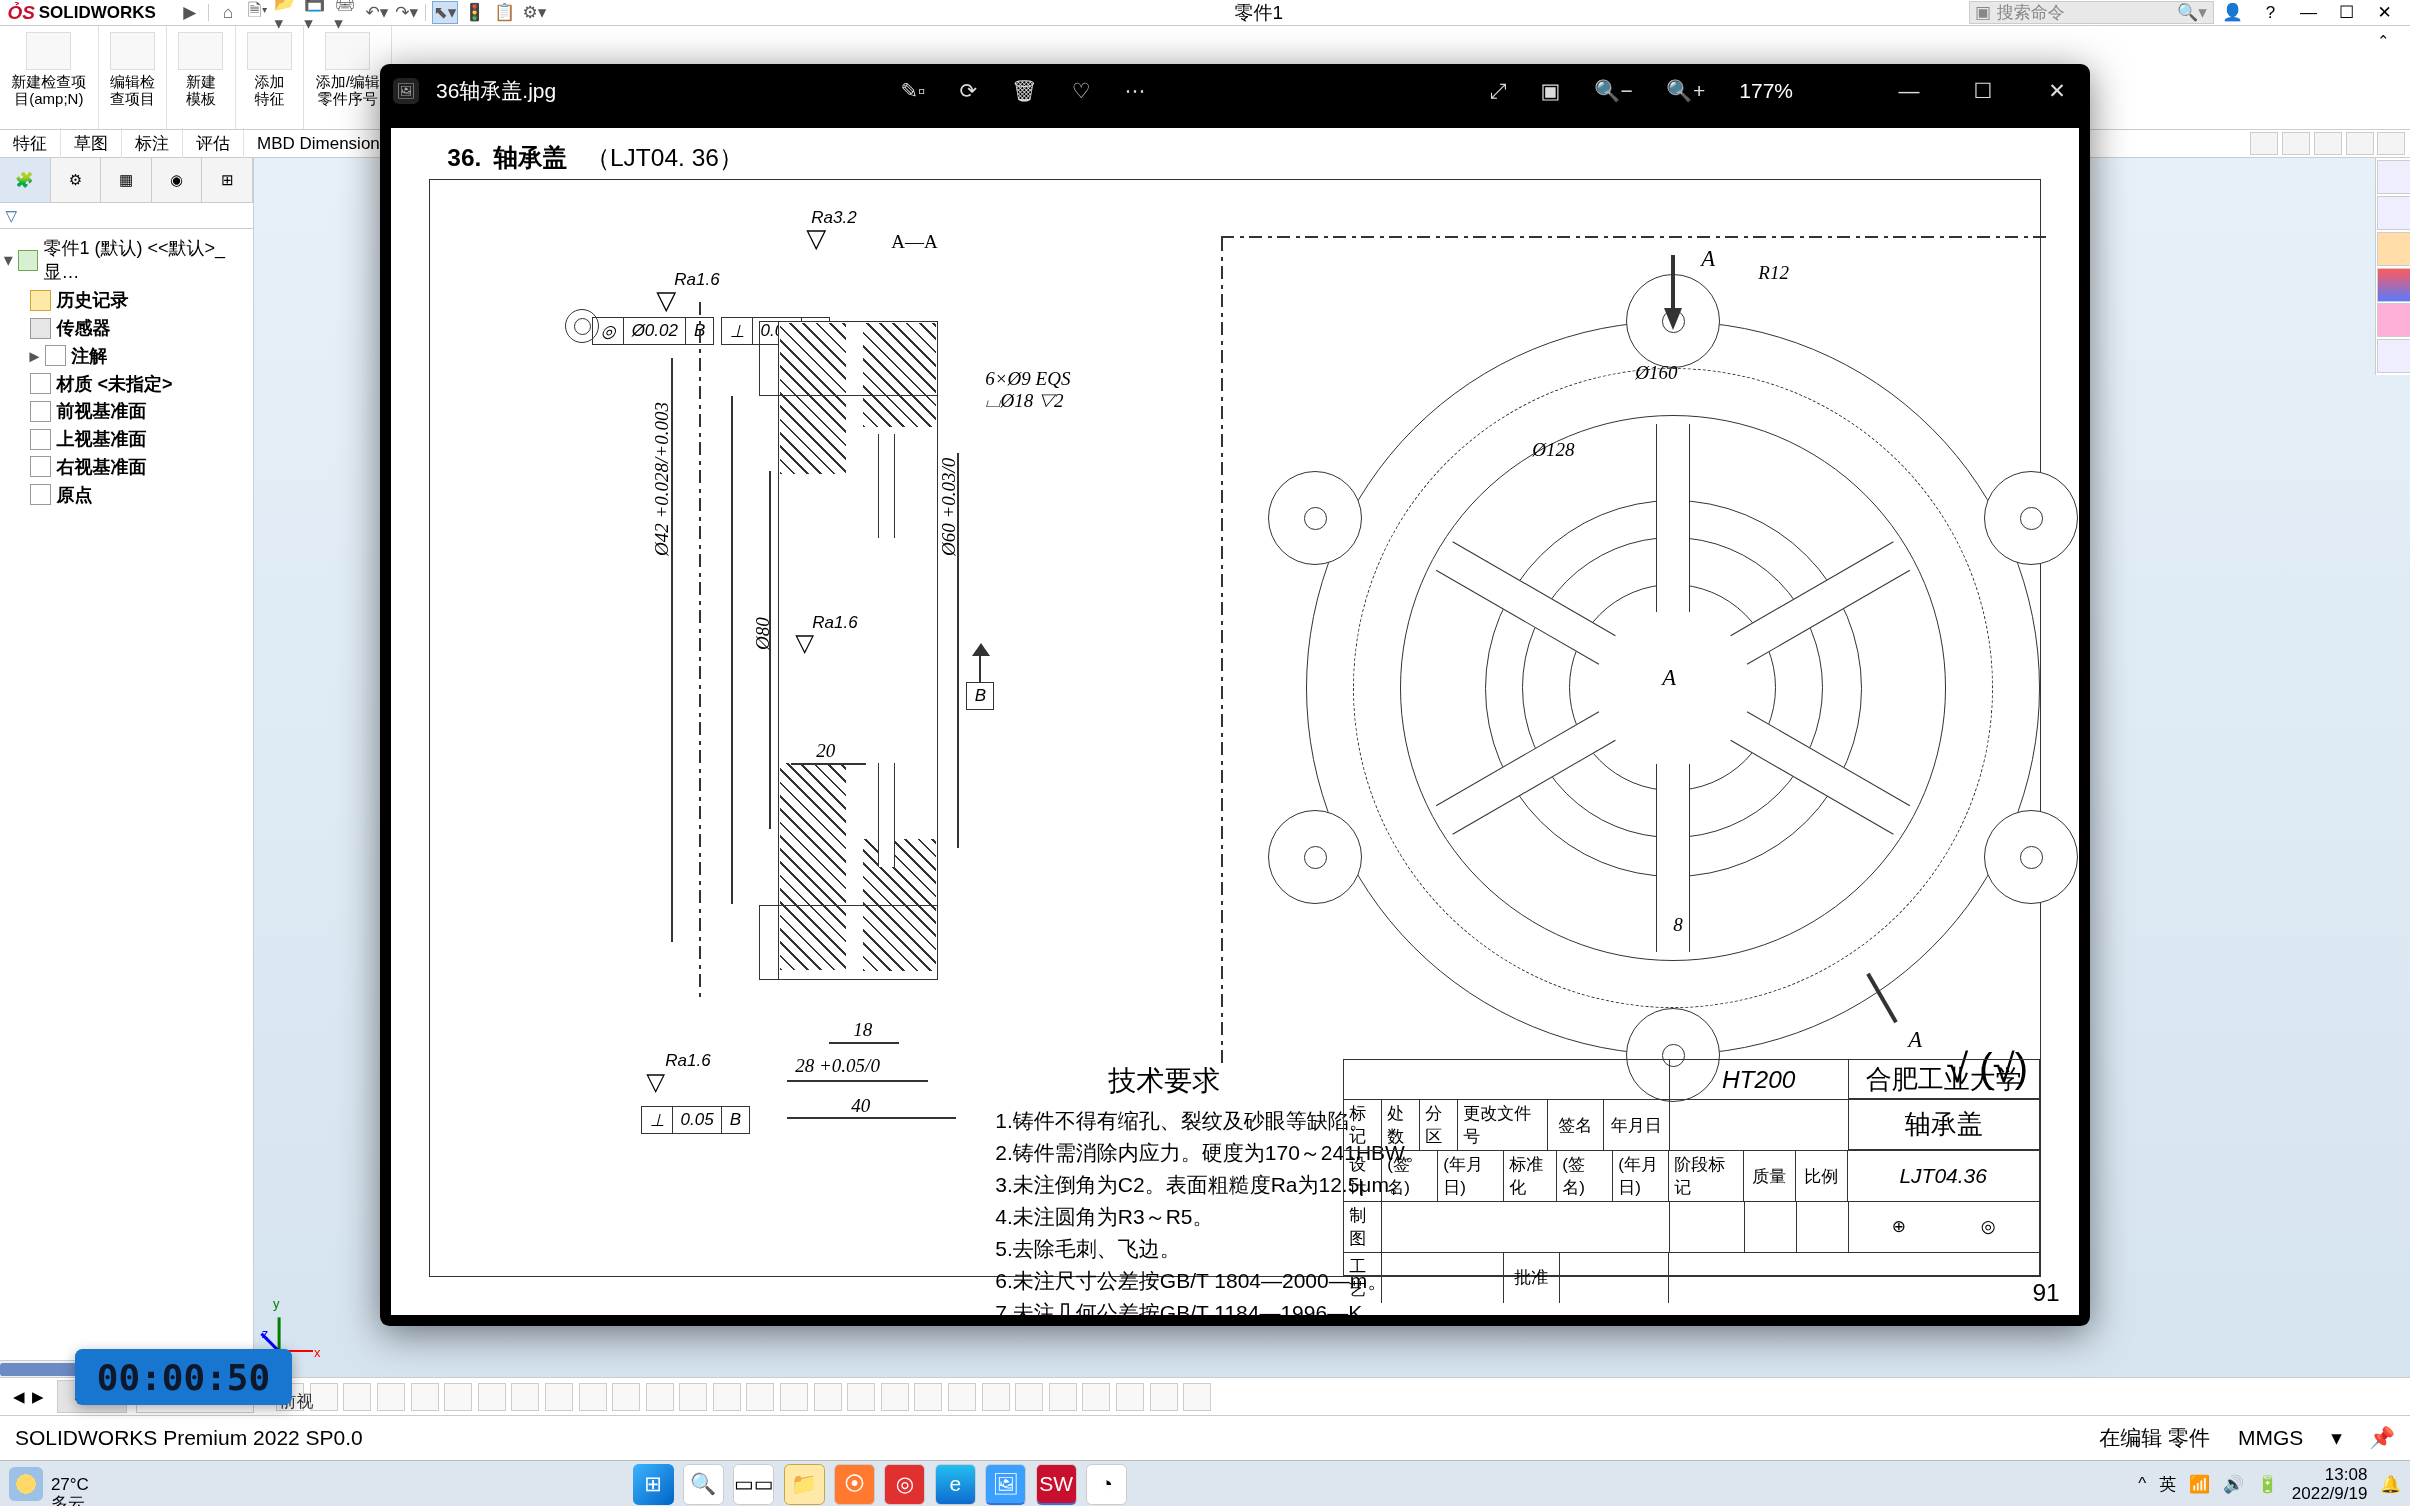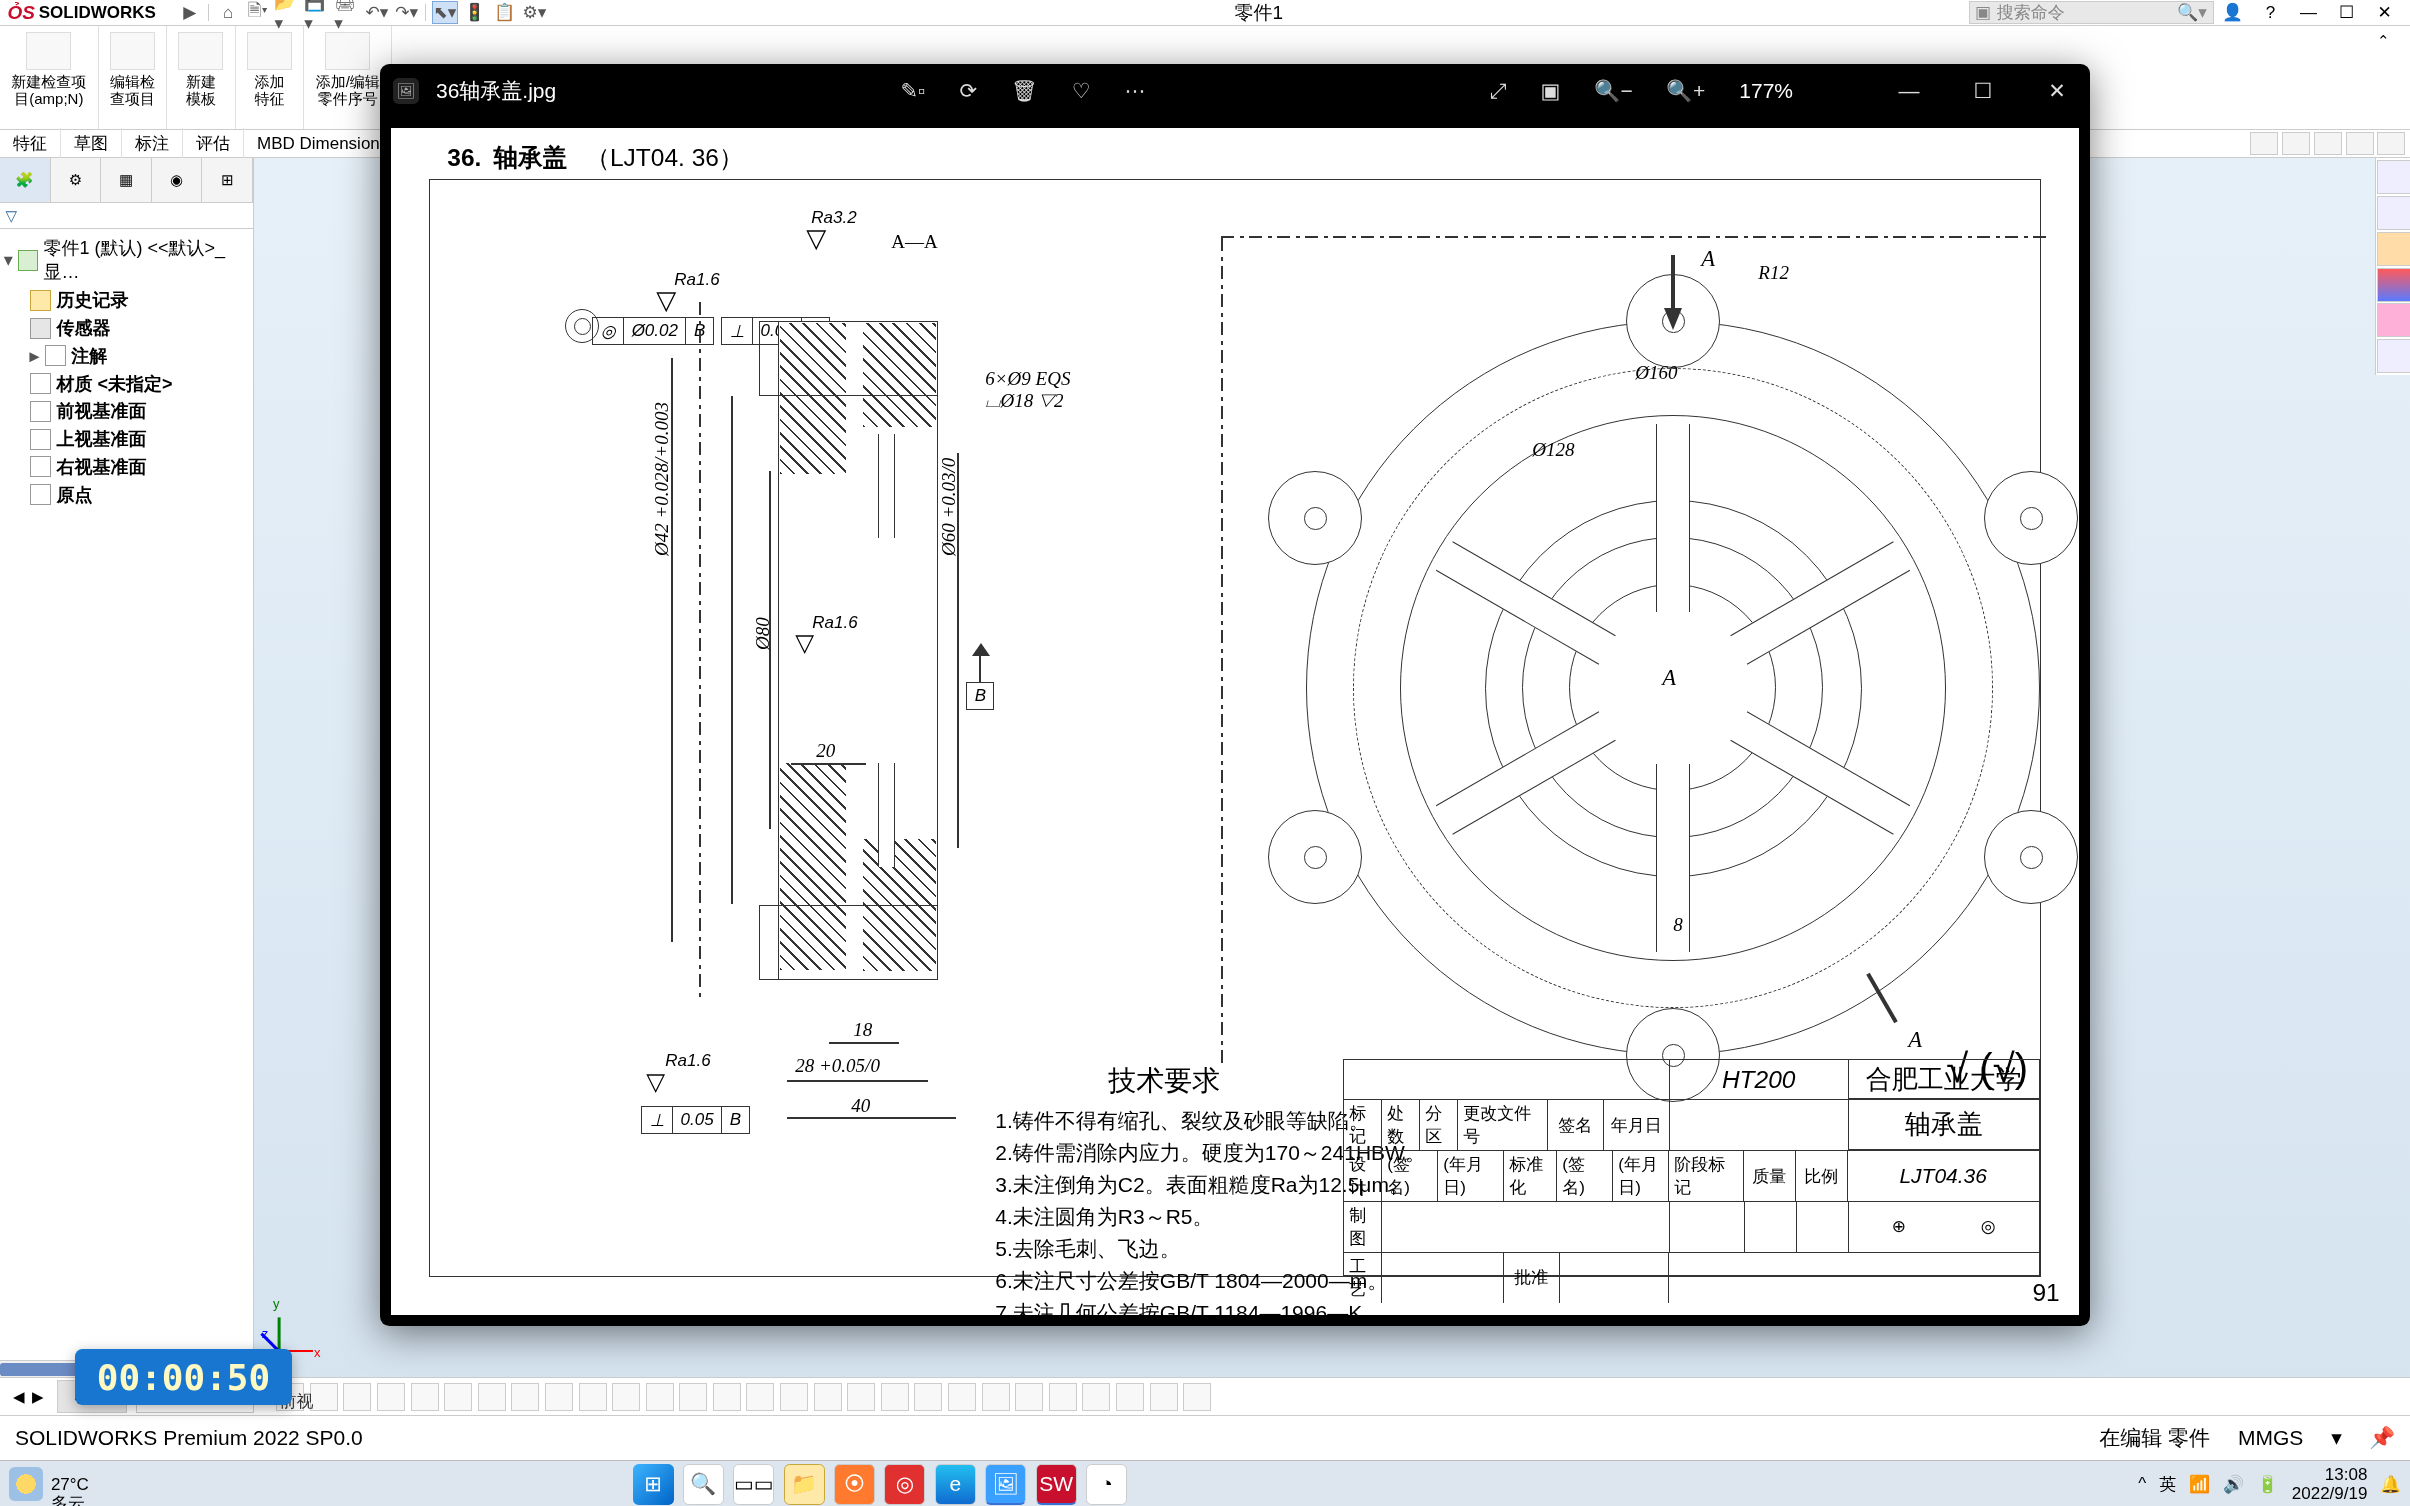--- a/index.html
+++ b/index.html
@@ -156,21 +156,21 @@
 .tb-center { margin: 0 auto; display: flex; gap: 9.4px; }
 .task-icon { width: 41px; height: 41px; border-radius: 5.6px; display: flex; align-items: center; justify-content: center; font-size: 21px; cursor: pointer; }
 .task-icon.win { background: linear-gradient(135deg,#3db4ff,#0063c6); color: #fff; }
 .task-icon.search { background: #fff; border: 0.9px solid #ccc; }
 .task-icon.folder { background: #ffe9a8; border: 0.9px solid #c9a63a; }
 .task-icon.generic { background: #fff; border: 0.9px solid #ccc; }
 .tray { margin-left: auto; display: flex; align-items: center; gap: 13px; font-size: 17px; }
 .tray .time { text-align: right; line-height: 19px; font-size: 17px; }
 
 
-.timer { position: absolute; left: 75px; bottom: 102px; width: 217px; height: 56px; background: #1876d0; color: #fef9c3; border-radius: 7.5px; display: flex; align-items: center; justify-content: center; font-size: 36px; font-weight: bold; font-family: Consolas, monospace; box-shadow: 0 3.8px 13px rgba(0,0,0,0.3); }
+.timer { position: absolute; left: 75px; bottom: 102px; width: 217px; height: 56px; background: #1876d0; color: #0f172a; border-radius: 7.5px; display: flex; align-items: center; justify-content: center; font-size: 36px; font-weight: bold; font-family: Consolas, monospace; box-shadow: 0 3.8px 13px rgba(0,0,0,0.3); }
 
 
 .lp-scroll { height: 17px; background: #f0f0f0; border-top: 0.9px solid #ccc; position: relative; }
 .lp-thumb { position: absolute; left: 0; top: 1.9px; width: 94px; height: 13px; background: #6a8bc4; border-radius: 2.8px; }
 
 </style>
 </head>
 <body>
 
 <div class="menubar">

